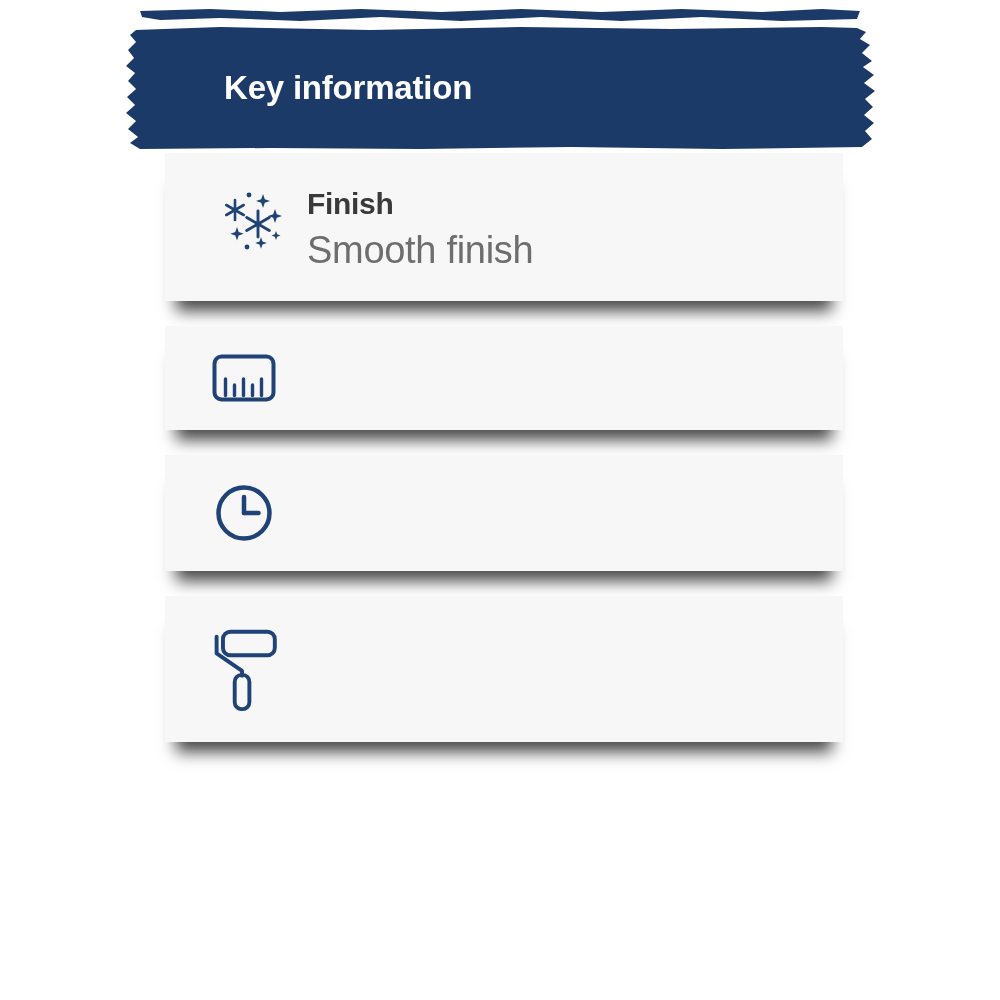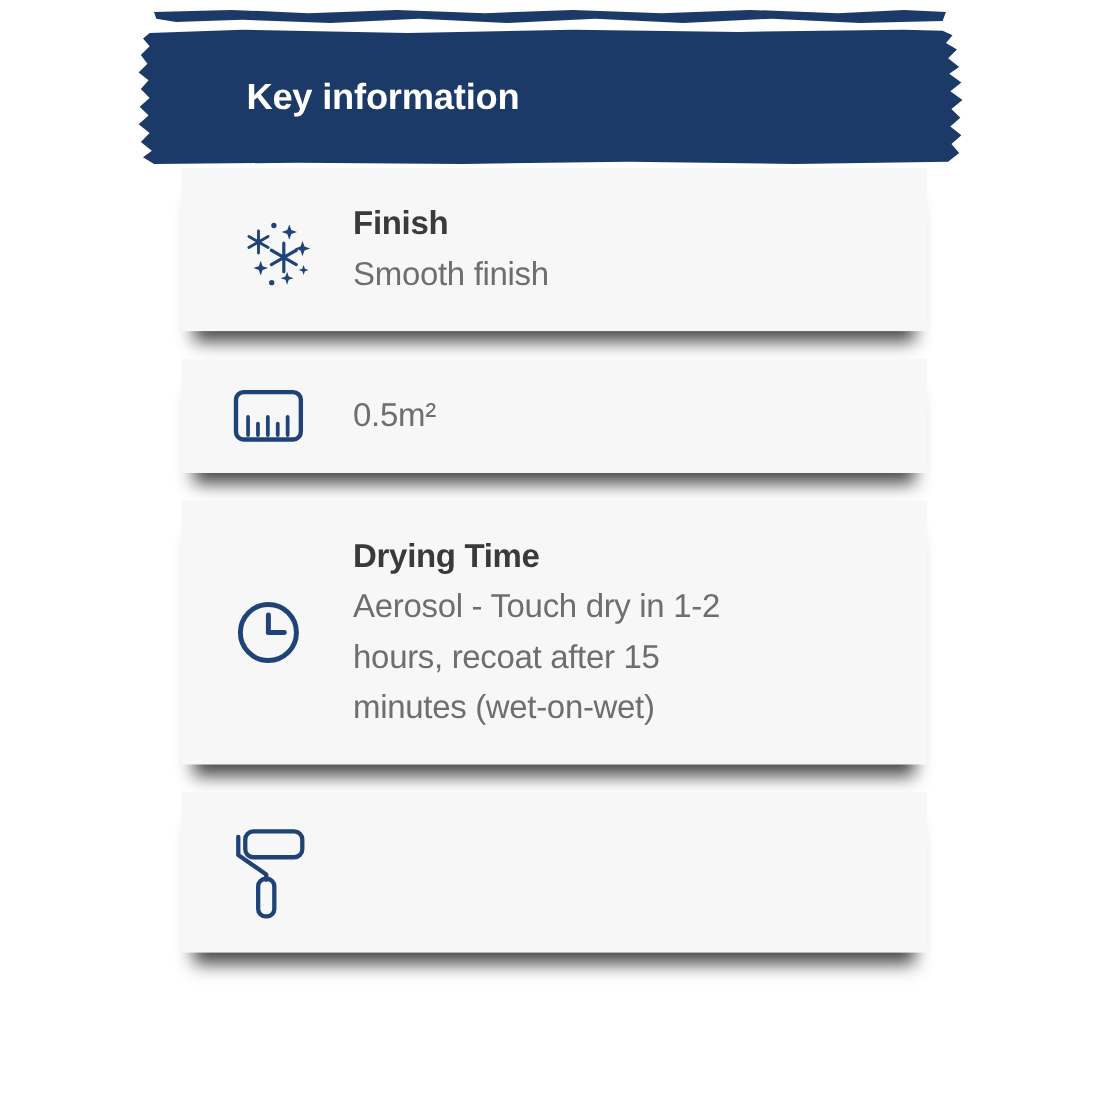--- a/index.html
+++ b/index.html
@@ -8,21 +8,21 @@
     --card-bg:#f7f7f7;
     --title-text:#3a3a3a;
     --body-text:#6e6e6e;
     --header-text:#ffffff;
   }
   *{margin:0;padding:0;box-sizing:border-box;}
   html,body{background:#ffffff;}
   body{font-family:"Liberation Sans", sans-serif;}
   .canvas{
     position:relative;
-    width:1000px;height:1000px;
+    width:1000px;height:877px;
     background:#ffffff;
     overflow:hidden;
   }
   
   .key-info-header{
     position:absolute;
     left:120px;top:8px;
     width:762px;height:146px;
   }
   .key-info-header svg{
@@ -41,22 +41,22 @@
     white-space:nowrap;
   }
   
   .cards{
     position:absolute;
     left:165px;top:153px;
     width:678px;
   }
   .card{
     display:flex;
-    align-items:center;
-    gap:38px;
+    align-items:flex-start;
+    gap:24px;
     background:var(--card-bg);
     padding:28px 30px 28px 40px;
     margin-bottom:25px;
     box-shadow:0 21px 15px -11px rgba(0,0,0,0.72);
   }
   .icon-wrap{
     flex:none;
     width:78px;
     display:flex;
     align-items:center;
@@ -65,21 +65,21 @@
   }
   .card-text{min-width:0;max-width:470px;}
   .card-title{
     font-size:30px;
     line-height:46px;
     font-weight:700;
     letter-spacing:-0.3px;
     color:var(--title-text);
   }
   .card-line{
-    font-size:30px;
+    font-size:38px;
     line-height:46px;
     letter-spacing:-0.3px;
     color:var(--body-text);
   }
   svg .stroke{fill:none;stroke:currentColor;}
   svg .fill{fill:currentColor;stroke:none;}
 </style>
 </head>
 <body>
 
@@ -144,40 +144,33 @@
           <g class="stroke" stroke-width="3.4" stroke-linecap="round">
             <path d="M13.5,41.5 L13.5,25"></path>
             <path d="M22.5,41.5 L22.5,31"></path>
             <path d="M31.5,41.5 L31.5,25"></path>
             <path d="M40.5,41.5 L40.5,31"></path>
             <path d="M49.5,41.5 L49.5,25"></path>
           </g>
         </svg>
       </span>
       <div class="card-text">
-        <div class="card-line">0.5m²</div>
       </div>
     </div>
 
     <div class="card">
       <span class="icon-wrap">
         <svg width="60" height="60" viewBox="0 0 60 60" aria-hidden="true">
           <circle class="stroke" cx="30" cy="30" r="25.5" stroke-width="4.5"></circle>
           <g class="stroke" stroke-width="4.5" stroke-linecap="round">
             <path d="M30,30 L30,14"></path>
             <path d="M30,30 L44.5,30"></path>
           </g>
         </svg>
       </span>
-      <div class="card-text">
-        <div class="card-title">Drying Time</div>
-        <div class="card-line">Aerosol - Touch dry in 1-2</div>
-        <div class="card-line">hours, recoat after 15</div>
-        <div class="card-line">minutes (wet-on-wet)</div>
-      </div>
     </div>
 
     <div class="card">
       <span class="icon-wrap">
         <svg width="70" height="90" viewBox="0 0 70 92" aria-hidden="true">
           <rect class="stroke" x="13.5" y="8" width="53" height="24" rx="7.5" stroke-width="4"></rect>
           <path class="stroke" d="M7,13 L7,30 L33,48 L33,53" stroke-width="4" stroke-linecap="round" stroke-linejoin="round"></path>
           <rect class="stroke" x="25.5" y="52" width="15" height="35" rx="7" stroke-width="4"></rect>
         </svg>
       </span>

